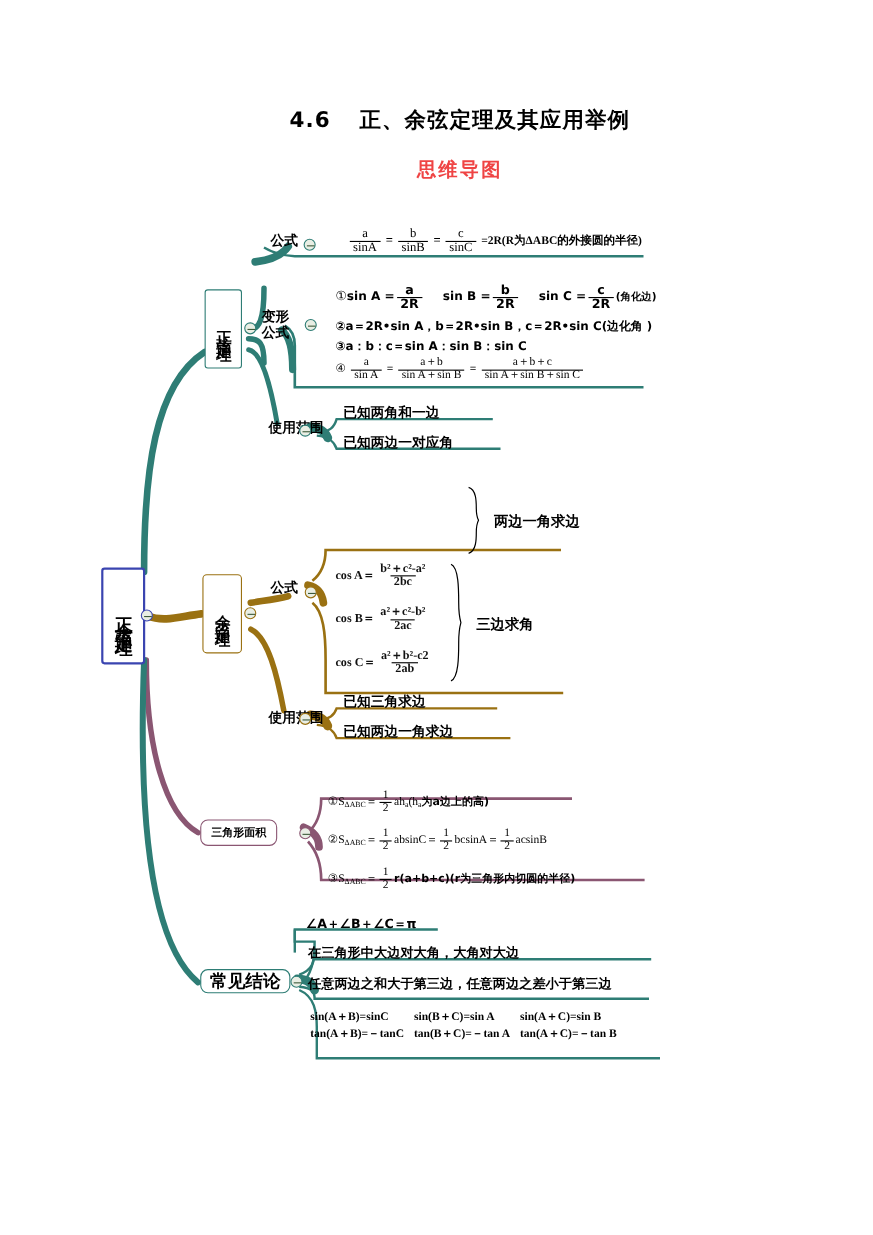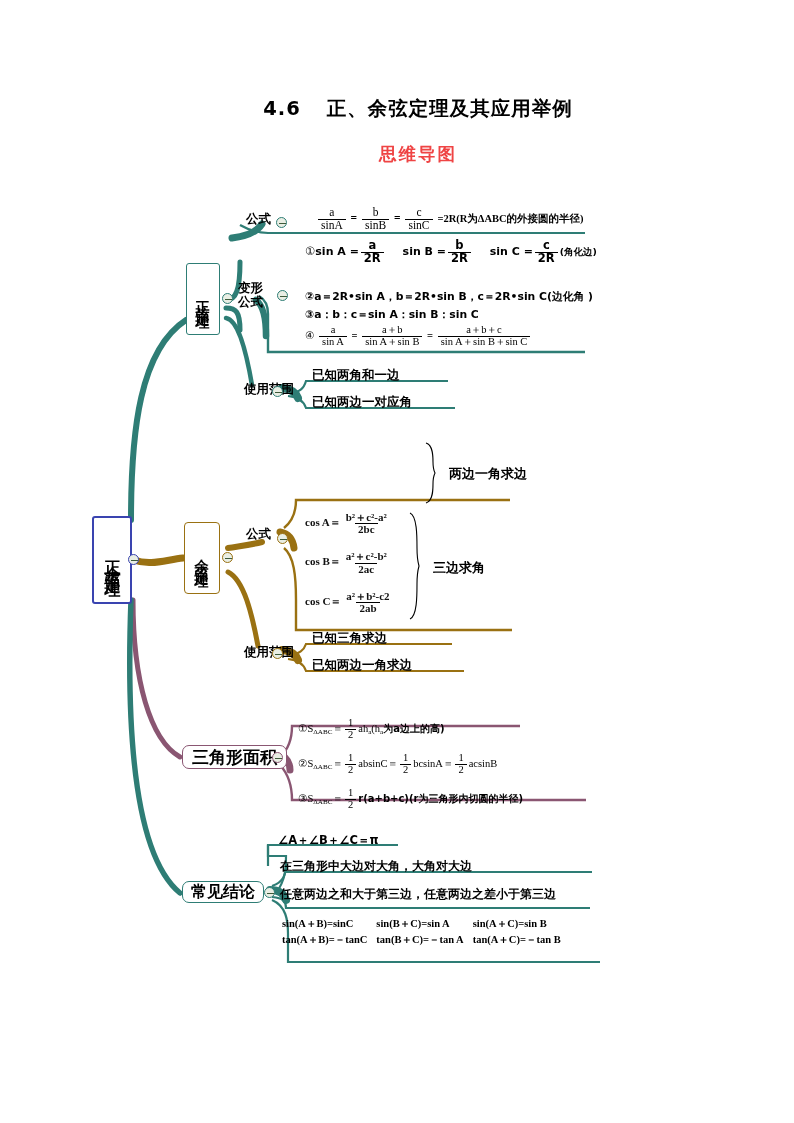--- a/index.html
+++ b/index.html
@@ -37,21 +37,21 @@
     z-index:5;
   }
   .node.vert {
     writing-mode: vertical-rl;
     text-orientation: upright;
     letter-spacing:5px;
   }
   .node-root { border:2px solid #3a44b0; border-radius:3px; font-size:16px; }
   .node-sine { border:1.6px solid #2e7d75; border-radius:3px; font-size:14px; }
   .node-cos  { border:1.6px solid #9a7112; border-radius:4px; font-size:14px; }
-  .node-area { border:1.5px solid #8a5672; border-radius:7px; font-size:17px; padding:3px 9px; }
+  .node-area { border:1.5px solid #8a5672; border-radius:7px; font-size:10px; padding:3px 9px; }
   .node-concl{ border:1.5px solid #2e7d75; border-radius:7px; font-size:16px; padding:3px 8px; }
 
   
   .blabel {
     position:absolute; z-index:5;
     font-family:"DejaVu Sans","Liberation Sans",sans-serif;
     font-weight:bold; font-size:12.5px; line-height:1.12;
     color:#000; white-space:nowrap; text-align:center;
   }
 
@@ -209,21 +209,21 @@
         <span class="de">sinC</span>
       </span>
     <span class="eq" style="font-size:10.5px;">=2R(R为ΔABC的外接圆的半径)</span>
   </div>
 
   <div class="blabel" style="left:238px; top:281px;">
     <div>变形</div>
     <div>公式</div>
   </div>
 
-  <div class="content" style="left:305px; top:240px; font-size:11.5px;">
+  <div class="content" style="left:305px; top:258px; font-size:11.5px;">
     <span>①</span><span class="cn" style="font-size:11px;">sin A =</span><span class="fr">
         <span class="nu cn">a</span>
         <span class="de cn">2R</span>
       </span>
     <span style="display:inline-block;width:14px;"></span><span class="cn" style="font-size:11px;">sin B =</span><span class="fr">
         <span class="nu cn">b</span>
         <span class="de cn">2R</span>
       </span>
     <span style="display:inline-block;width:14px;"></span><span class="cn" style="font-size:11px;">sin C =</span><span class="fr">
         <span class="nu cn">c</span>

